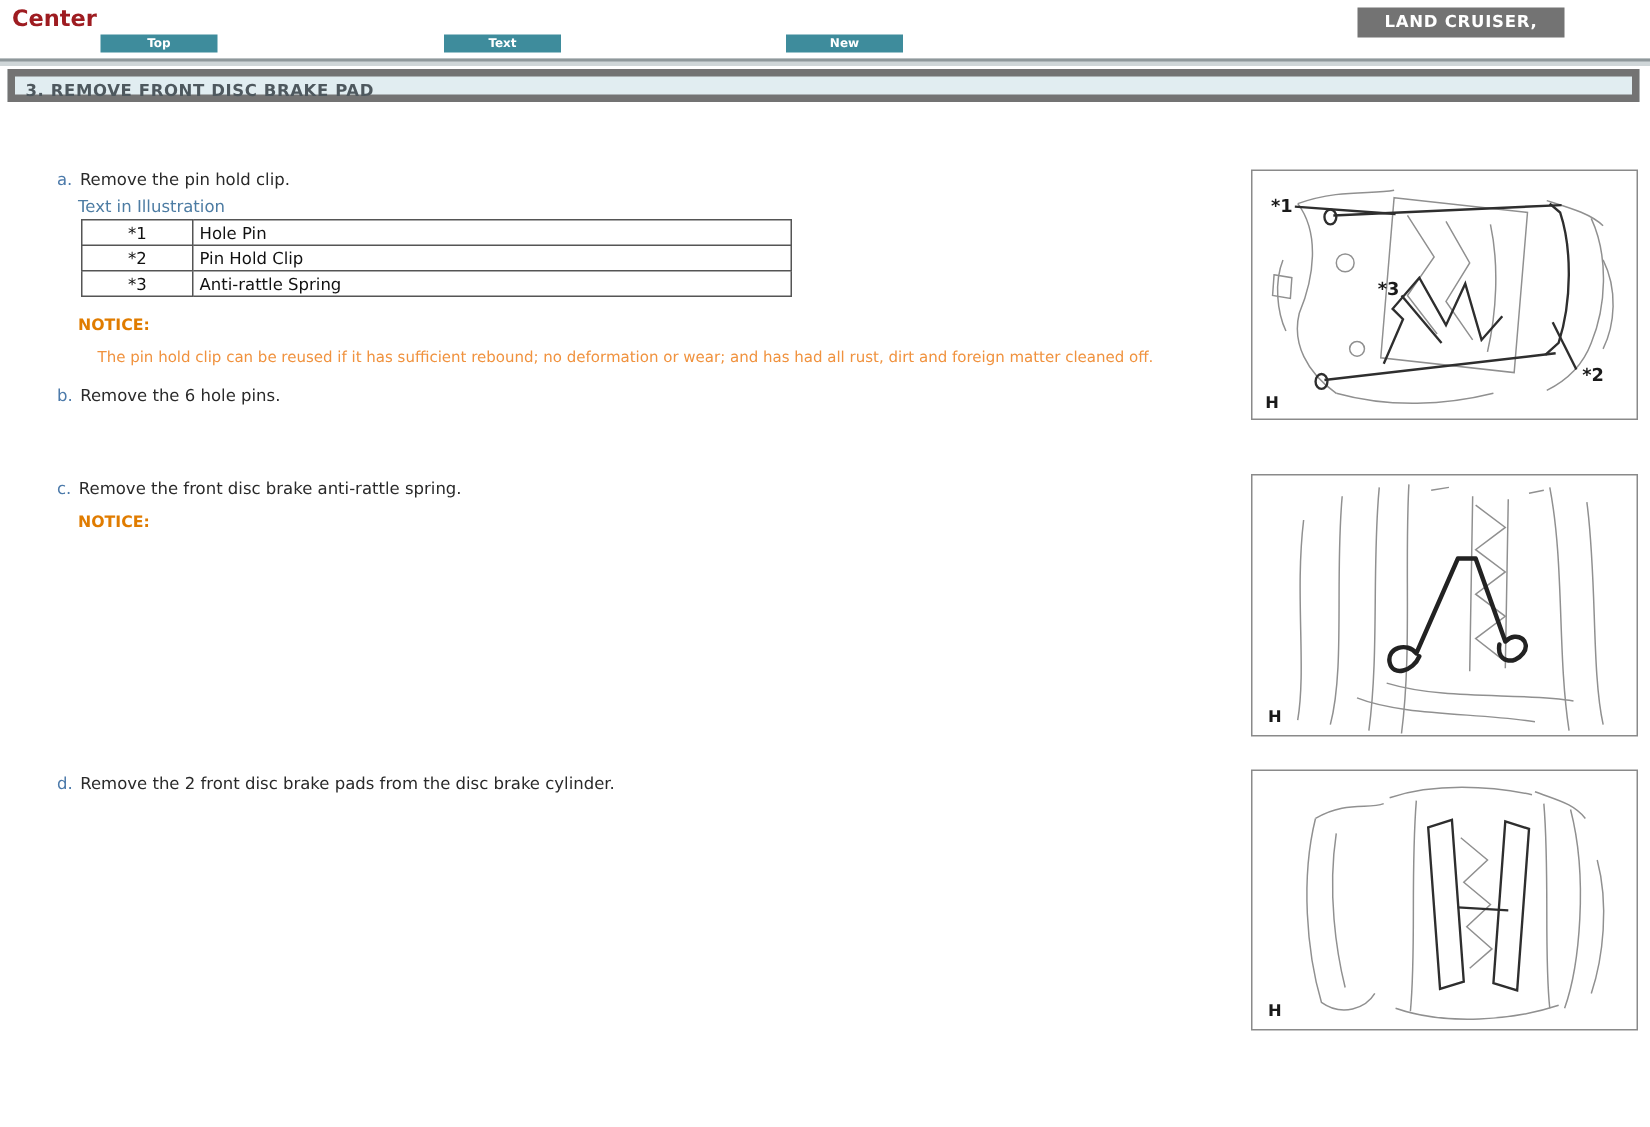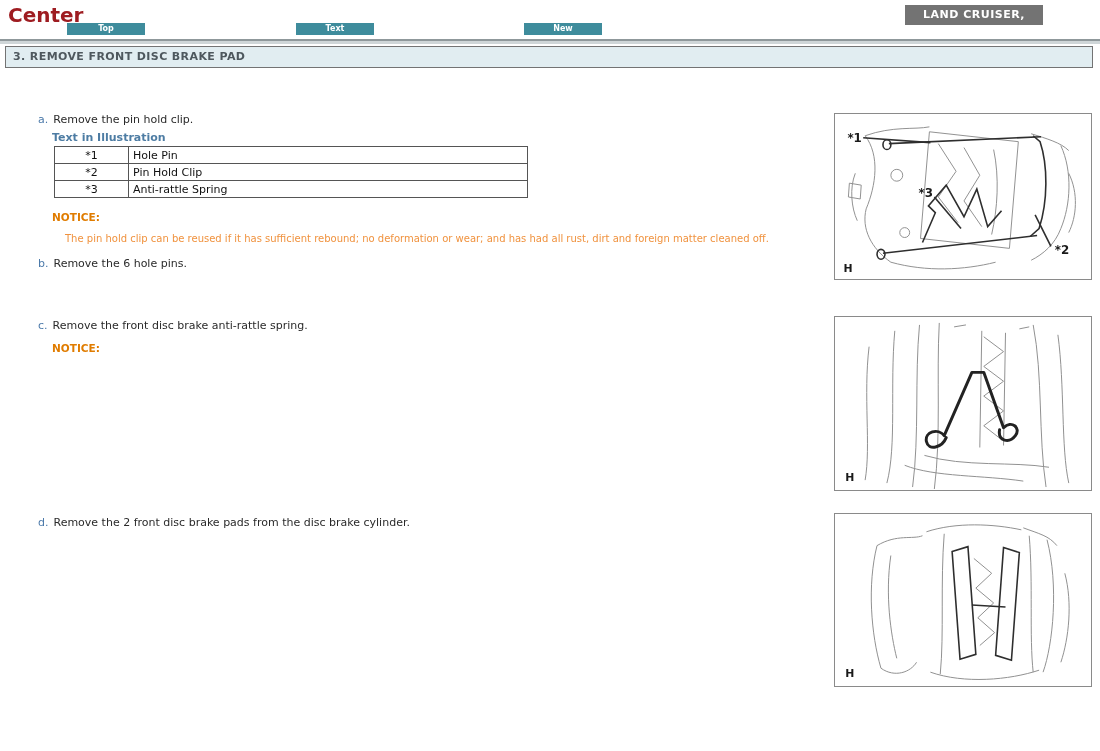--- a/index.html
+++ b/index.html
@@ -3,21 +3,21 @@
 <meta charset="utf-8">
 <style>
   * { margin:0; padding:0; box-sizing:border-box; }
   html,body { background:#fff; }
   .page {
     position:relative; width:1100px; height:751px; overflow:hidden;
     background:#fff; font-family:"DejaVu Sans", sans-serif; color:#222;
   }
   .page-title {
     position:absolute; left:8px; top:3px;
-    font-size:20px; font-weight:bold; color:#9e1c21;
+    font-size:15px; font-weight:bold; color:#9e1c21;
   }
   .nav-btn {
     position:absolute; top:23px; height:12px; width:78px;
     background:#3e8c9c; border:none; color:#fff;
     font-family:"DejaVu Sans", sans-serif; font-size:8px; font-weight:bold;
     line-height:12px; text-align:center; cursor:pointer; display:block;
   }
   .btn-top  { left:67px; }
   .btn-back { left:296px; }
   .btn-new  { left:524px; }
@@ -25,33 +25,33 @@
     position:absolute; left:905px; top:5px; width:138px; height:20px;
     background:#737373; color:#fff; font-size:11px; font-weight:bold;
     line-height:20px; text-align:center; letter-spacing:0.5px;
   }
   .divider-rule {
     position:absolute; left:0; top:39px; width:1100px; height:5px;
     background:#cfd6d8; border-top:2px solid #8f989b;
   }
   .section-bar {
     position:absolute; left:5px; width:1088px; height:22px;
-    background:#e1edf1; border:1px solid #737373;
+    background:#e1edf1; border:5px solid #737373;
     font-size:11px; font-weight:bold; color:#4e585e;
     line-height:20px; padding-left:7px; letter-spacing:0.4px;
   }
   .section-bar.s3 { top:46px; }
   .section-bar.s4 { top:706px; }
   .step { position:absolute; left:38px; font-size:11px; color:#2a2a2a; line-height:13px; }
   .step .letter { color:#4c7aaa; margin-right:5px; }
   .step-a { top:113px; } .step-b { top:257px; } .step-c { top:319px; }
   .step-d { top:516px; } .step-e { top:542px; }
   .tii-heading {
     position:absolute; left:52px; top:131px;
-    font-size:11px; font-weight:bold; color:#4d7ca3;
+    font-size:11px; font-weight:normal; color:#4d7ca3;
   }
   .tii-table {
     position:absolute; left:54px; top:146px; width:474px;
     border-collapse:collapse; font-size:11px; color:#111;
     background:#fff;
   }
   .tii-table td { border:1px solid #555; height:17px; padding:0 4px; }
   .tii-table td.key { width:74px; text-align:center; }
   .notice-label {
     position:absolute; left:52px; font-size:10.5px; font-weight:bold; color:#e07c00;

